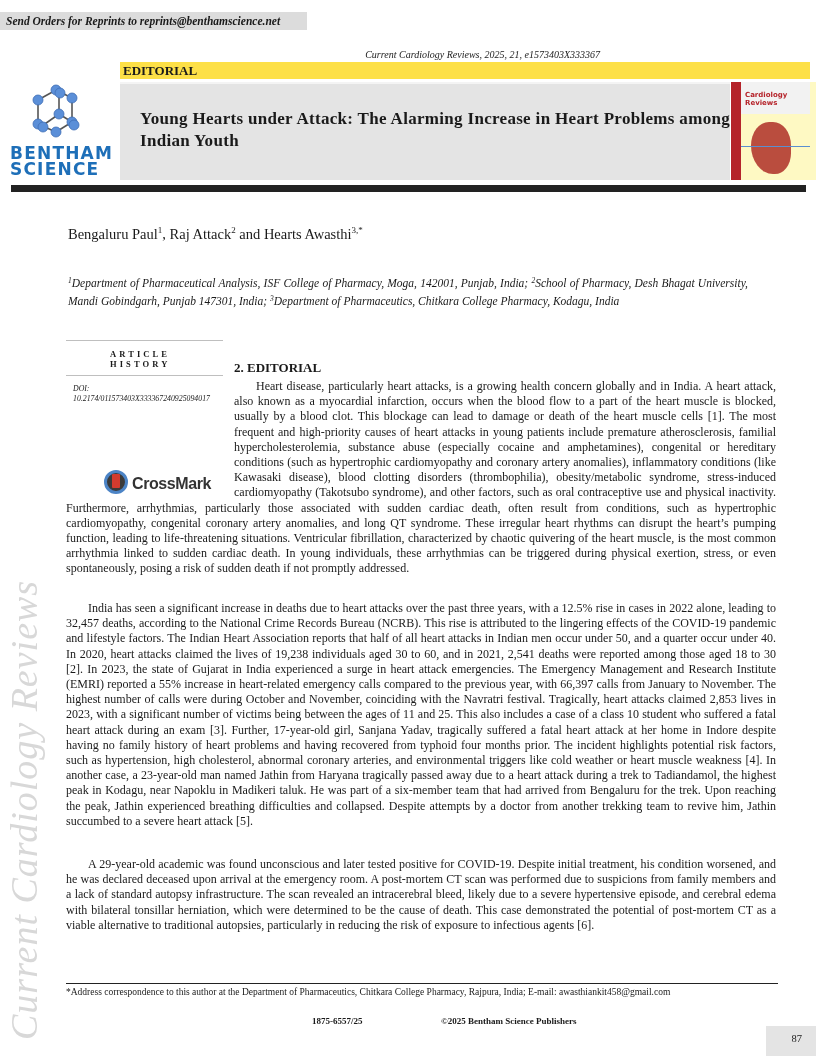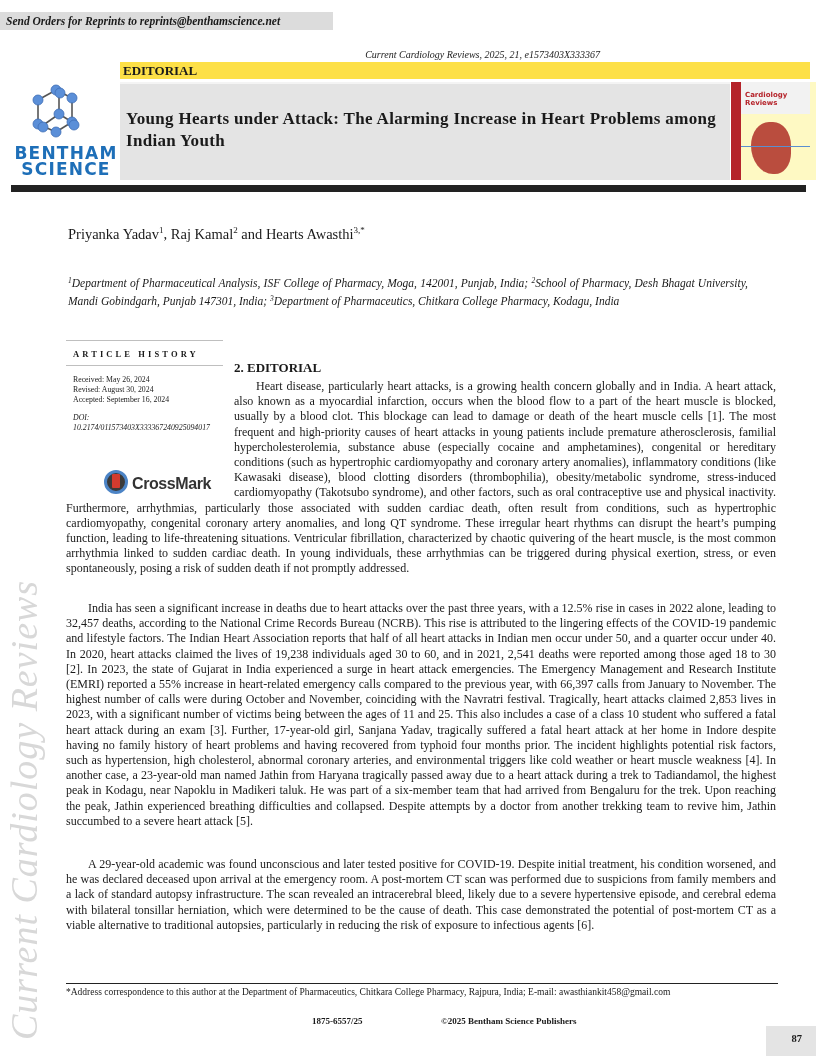--- a/index.html
+++ b/index.html
@@ -1,20 +1,20 @@
 <!DOCTYPE html>
 <html><head>
 <meta charset="utf-8">
 <style>
   * { margin: 0; padding: 0; box-sizing: border-box; }
   html, body { width: 816px; height: 1056px; background: #ffffff; overflow: hidden; }
   body { position: relative; font-family: "Liberation Serif", "DejaVu Serif", serif; color: #1a1a1a; }
 
   .reprint-banner {
-    position: absolute; left: 0; top: 12px; height: 18px; width: 333px;
+    position: absolute; left: 0; top: 12px; height: 18px; width: 307px;
     background: #dcdcdc; padding: 2px 6px;
     font-family: "Liberation Serif", serif; font-style: italic; font-weight: bold;
     font-size: 11.5px; color: #1a1a1a; white-space: nowrap; line-height: 14px;
   }
 
   .journal-ref {
     position: absolute; left: 0; width: 600px; top: 49px; text-align: right;
     font-style: italic; font-weight: normal; font-size: 10px; white-space: nowrap;
   }
   .journal-ref .num { font-style: italic; }
@@ -22,31 +22,31 @@
   .editorial-strip {
     position: absolute; left: 120px; top: 62px; width: 690px; height: 17px;
     background: #fde047; font-weight: bold; font-size: 13px; padding-left: 3px; line-height: 17px;
   }
 
   .title-box {
     position: absolute; left: 120px; top: 82px; width: 610px; height: 98px;
     background: #e4e4e4; border-top: 2px solid #f4f4f4;
   }
   .title-text {
-    position: absolute; left: 6px; top: 24px; width: 590px;
+    position: absolute; left: 20px; top: 24px; width: 590px;
     font-weight: bold; font-size: 17px; line-height: 22px; letter-spacing: 0.3px;
     text-align: justify;
   }
 
   .logo { position: absolute; left: 8px; top: 80px; width: 110px; height: 100px; }
   .logo svg { position: absolute; left: 20px; top: 0; }
   .logo-text {
     position: absolute; left: 2px; top: 65px; width: 112px;
     font-family: "DejaVu Sans", sans-serif; font-weight: bold; color: #1e6fb8;
-    font-size: 17px; line-height: 16px; letter-spacing: 1.2px; text-align: center;
+    font-size: 17px; line-height: 16px; letter-spacing: 1.2px; text-align: left;
   }
 
   .cover {
     position: absolute; left: 731px; top: 82px; width: 93px; height: 98px;
     background: #fef9c3; overflow: hidden;
   }
   .cover .spine { position: absolute; left: 0; top: 0; width: 10px; height: 98px; background: #b5232a; }
   .cover .head { position: absolute; left: 10px; top: 0; width: 69px; height: 32px; background: #f2f2f2; }
   .cover .head span { position: absolute; left: 4px; top: 9px; font-family: "DejaVu Sans", sans-serif;
     font-size: 7px; line-height: 8px; color: #b5232a; font-weight: bold; }
@@ -63,21 +63,21 @@
 
   .affil {
     position: absolute; left: 68px; top: 273px; width: 680px; font-style: italic;
     font-size: 11.5px; line-height: 16px; text-align: justify;
   }
   .affil sup { font-size: 7.5px; vertical-align: 4px; }
 
   .history-box { position: absolute; left: 66px; top: 340px; width: 157px; }
   .history-box .rule { height: 1px; background: #bfbfbf; }
   .history-title { font-family: "Liberation Serif", serif; font-weight: bold; font-size: 8.5px;
-    letter-spacing: 3.1px; padding: 8px 0 6px 7px; }
+    letter-spacing: 3.1px; padding: 8px 0 6px 7px; margin-left: 37px; }
   .history-dates { padding: 9px 0 0 7px; font-size: 7.8px; line-height: 10px; }
   .history-doi { padding: 8px 0 0 7px; font-size: 7.8px; line-height: 10px; font-style: italic; }
   .crossmark { position: absolute; left: 38px; top: 130px; height: 24px; }
   .crossmark .circle { position: absolute; left: 0; top: 0; width: 24px; height: 24px; border-radius: 50%;
     background: #3a3a3a; border: 3px solid #4c84c6; }
   .crossmark .circle::after { content: ""; position: absolute; left: 5px; top: 1px; width: 8px; height: 14px;
     background: #d23b2e; border-radius: 1px; }
   .crossmark .label { position: absolute; left: 28px; top: 5px; font-family: "Liberation Sans", sans-serif;
     font-size: 16px; font-weight: bold; letter-spacing: -0.4px; color: #333; white-space: nowrap; }
 
@@ -93,21 +93,21 @@
     position: absolute; left: 2px; top: 1040px; transform-origin: 0 0; transform: rotate(-90deg);
     font-family: "Liberation Serif", serif; font-style: italic; font-size: 38px; color: #d8d8d8;
     white-space: nowrap; letter-spacing: 1px; width: 520px;
   }
 
   .footnote-rule { position: absolute; left: 66px; top: 983px; width: 712px; height: 1px; background: #222; }
   .footnote { position: absolute; left: 66px; top: 987px; width: 712px; font-size: 9.5px; white-space: nowrap; }
   .issn { position: absolute; left: 312px; top: 1016px; font-size: 9px; font-weight: bold; }
   .copyright { position: absolute; left: 441px; top: 1016px; font-size: 9px; font-weight: bold; }
   .page-num-box { position: absolute; left: 766px; top: 1026px; width: 50px; height: 30px; background: #e4e4e4; }
-  .page-num { position: absolute; right: 14px; top: 7px; font-size: 10.5px; font-weight: bold; padding-left: 12px; }
+  .page-num { position: absolute; right: 14px; top: 7px; font-size: 10.5px; font-weight: normal; padding-left: 12px; }
 </style>
 </head>
 <body>
 
 <div class="reprint-banner">Send Orders for Reprints to reprints@benthamscience.net</div>
 
 <div class="journal-ref"><span>Current Cardiology Reviews</span>, <span>2025</span>, <span class="num">21</span>, <span>e1573403X333367</span></div>
 
 <div class="editorial-strip">EDITORIAL</div>
 
@@ -151,33 +151,28 @@
   <div class="spine"></div>
   <div class="head">
     <span><span style="position:static">Cardiology</span><br><span style="position:static">Reviews</span></span>
   </div>
   <div class="heart"></div>
   <div class="ecg"></div>
 </div>
 
 <div class="black-bar"></div>
 
-<div class="authors"><span>Priyanka Yadav</span><sup>1</sup><span>, </span><span>Raj Kamal</span><sup>2</sup><span> and </span><span>Hearts Awasthi</span><sup>3,*</sup></div>
+<div class="authors"><span>Bengaluru Paul</span><sup>1</sup><span>, </span><span>Raj Attack</span><sup>2</sup><span> and </span><span>Hearts Awasthi</span><sup>3,*</sup></div>
 
 <div class="affil"><sup>1</sup><span>Department of Pharmaceutical Analysis, ISF College of Pharmacy, Moga, 142001, Punjab, India; </span><sup>2</sup><span>School of Pharmacy, Desh Bhagat University, Mandi Gobindgarh, Punjab 147301, India; </span><sup>3</sup><span>Department of Pharmaceutics, Chitkara College Pharmacy, Kodagu, India</span></div>
 
 <div class="history-box">
   <div class="rule"></div>
   <div class="history-title">ARTICLE HISTORY</div>
   <div class="rule"></div>
-  <div class="history-dates">
-    <div>Received: May 26, 2024</div>
-    <div>Revised: August 30, 2024</div>
-    <div>Accepted: September 16, 2024</div>
-  </div>
   <div class="history-doi">
     <div>DOI:</div>
     <div>10.2174/011573403X333367240925094017</div>
   </div>
   <div class="crossmark">
     <div class="circle"></div>
     <div class="label">CrossMark</div>
   </div>
 </div>
 

